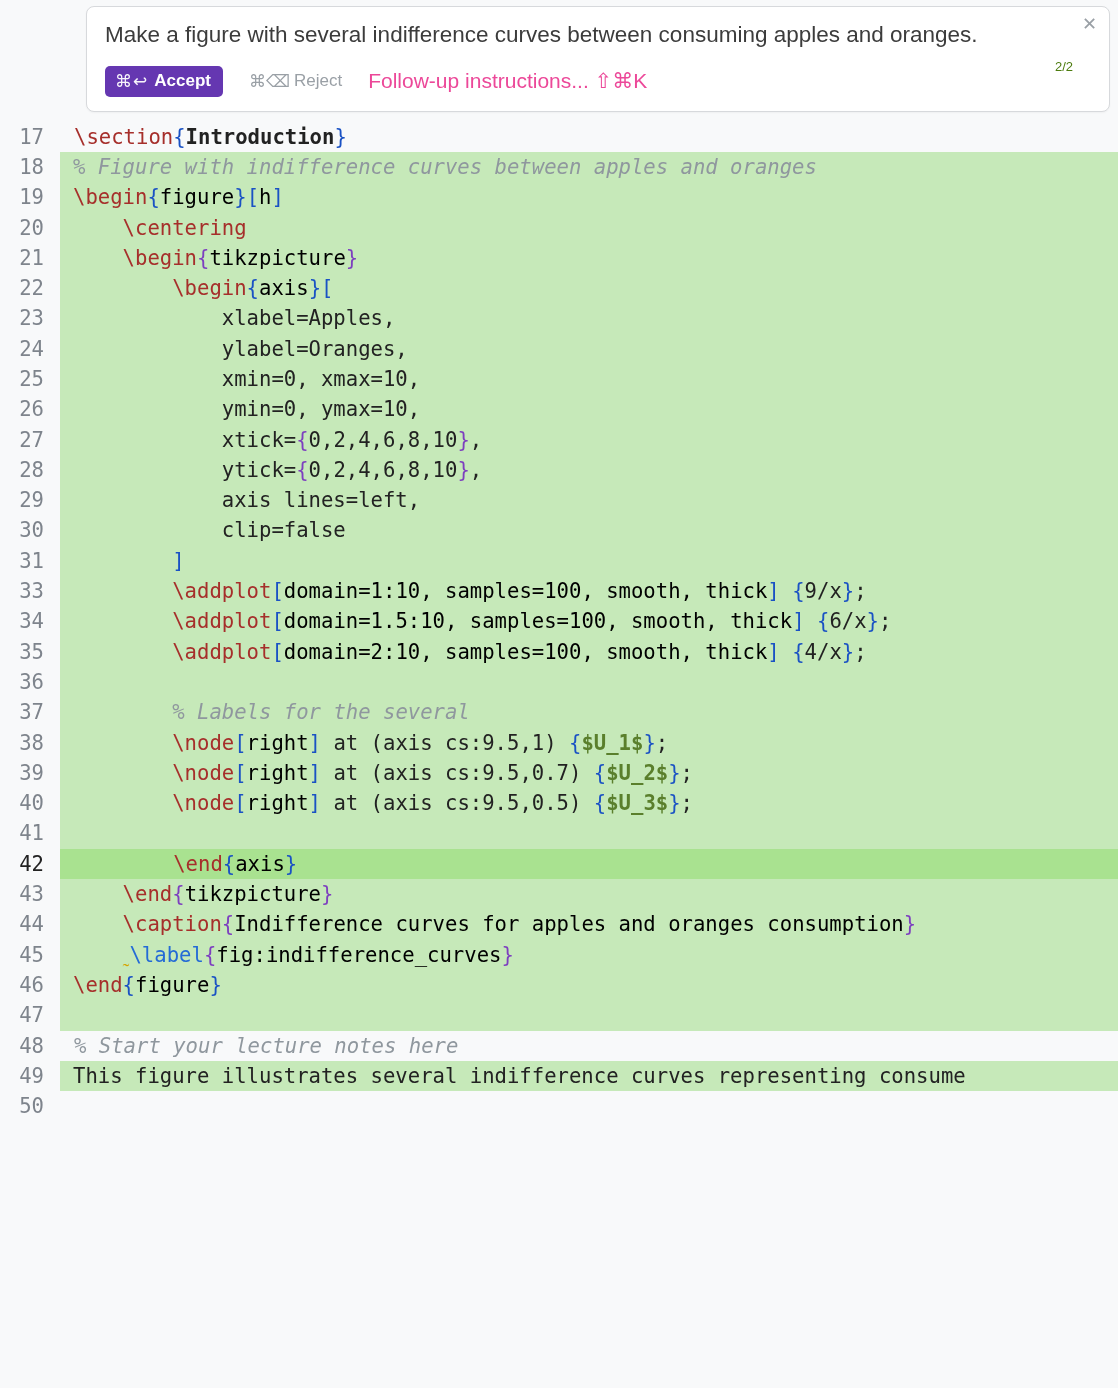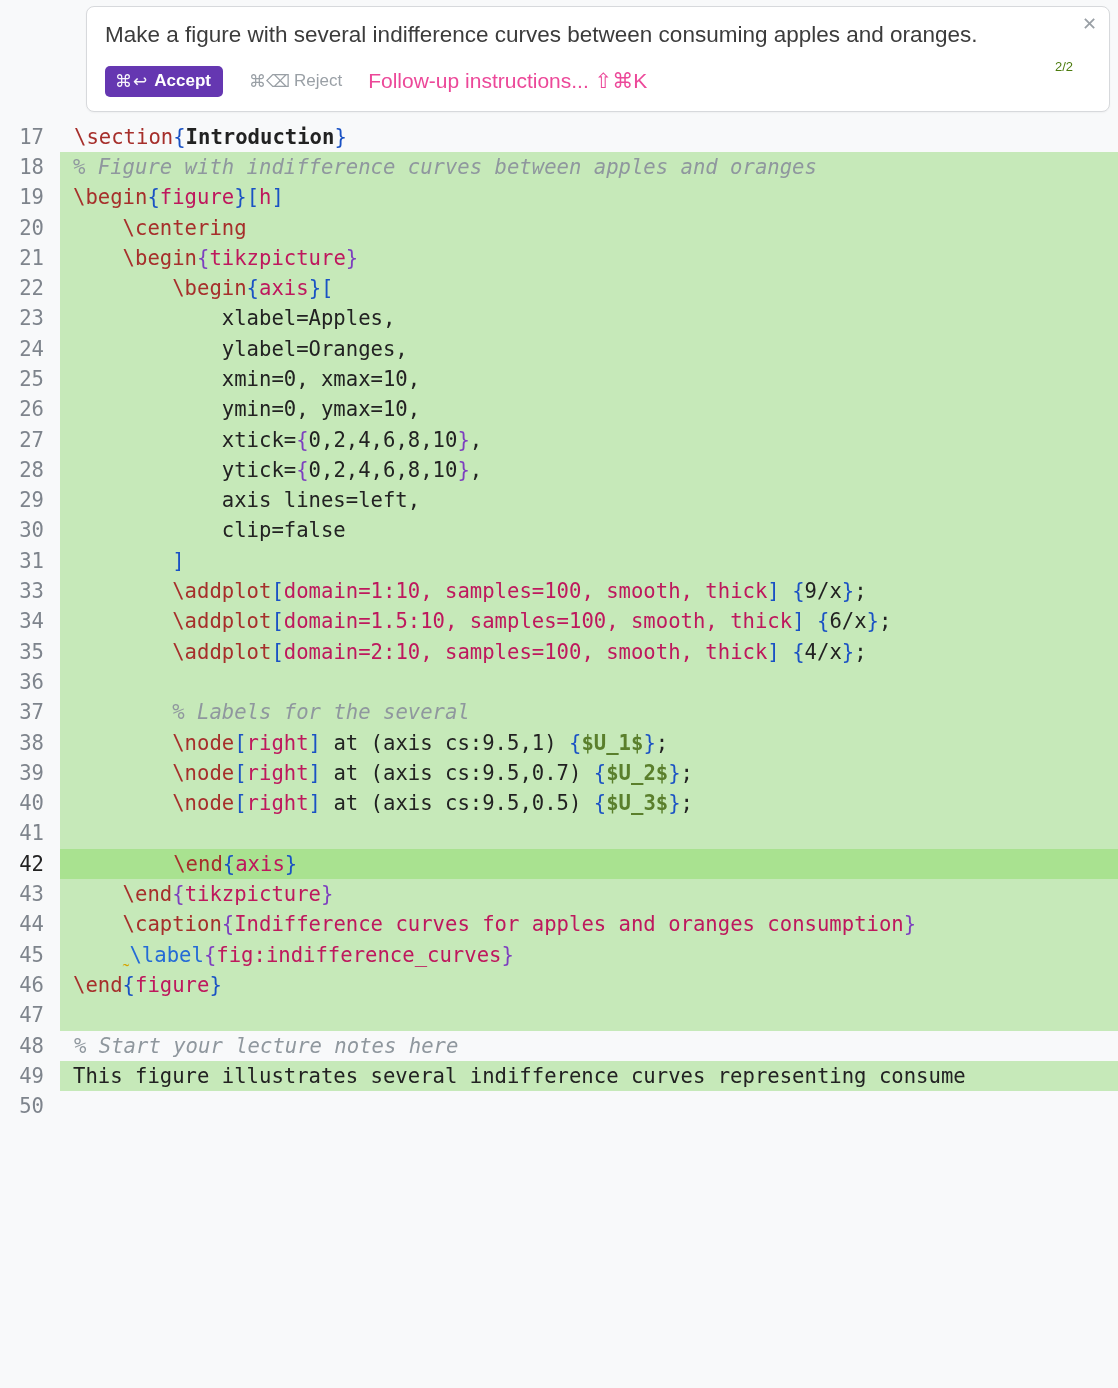--- a/index.html
+++ b/index.html
@@ -106,21 +106,21 @@
   .content {
     flex: 1;
     padding-left: 14px;
     overflow: hidden;
   }
   .line.hl .content { background: #c6e9b9; padding-left: 13px; }
   .line.hl2 .content { background: #a9e290; } 
 
   
   .cmd { color: #a62f2b; font-weight: 400; }
-  .arg { color: #be185d; }                          
+  .arg { color: #000000; }                          
   .argb { color: #222; font-weight: 700; }
   .plain { color: #222; }
   .str { color: #5a7f2c; font-weight: 700; }       
   .comment { color: #8f979e; font-style: italic; }
   .labelcmd { color: #246bd6; }
   .warn { color: #d6a300; }
 
   .bl { color:#1a52c4; }    
   .pr { color:#7d3fbf; }    
 </style>

